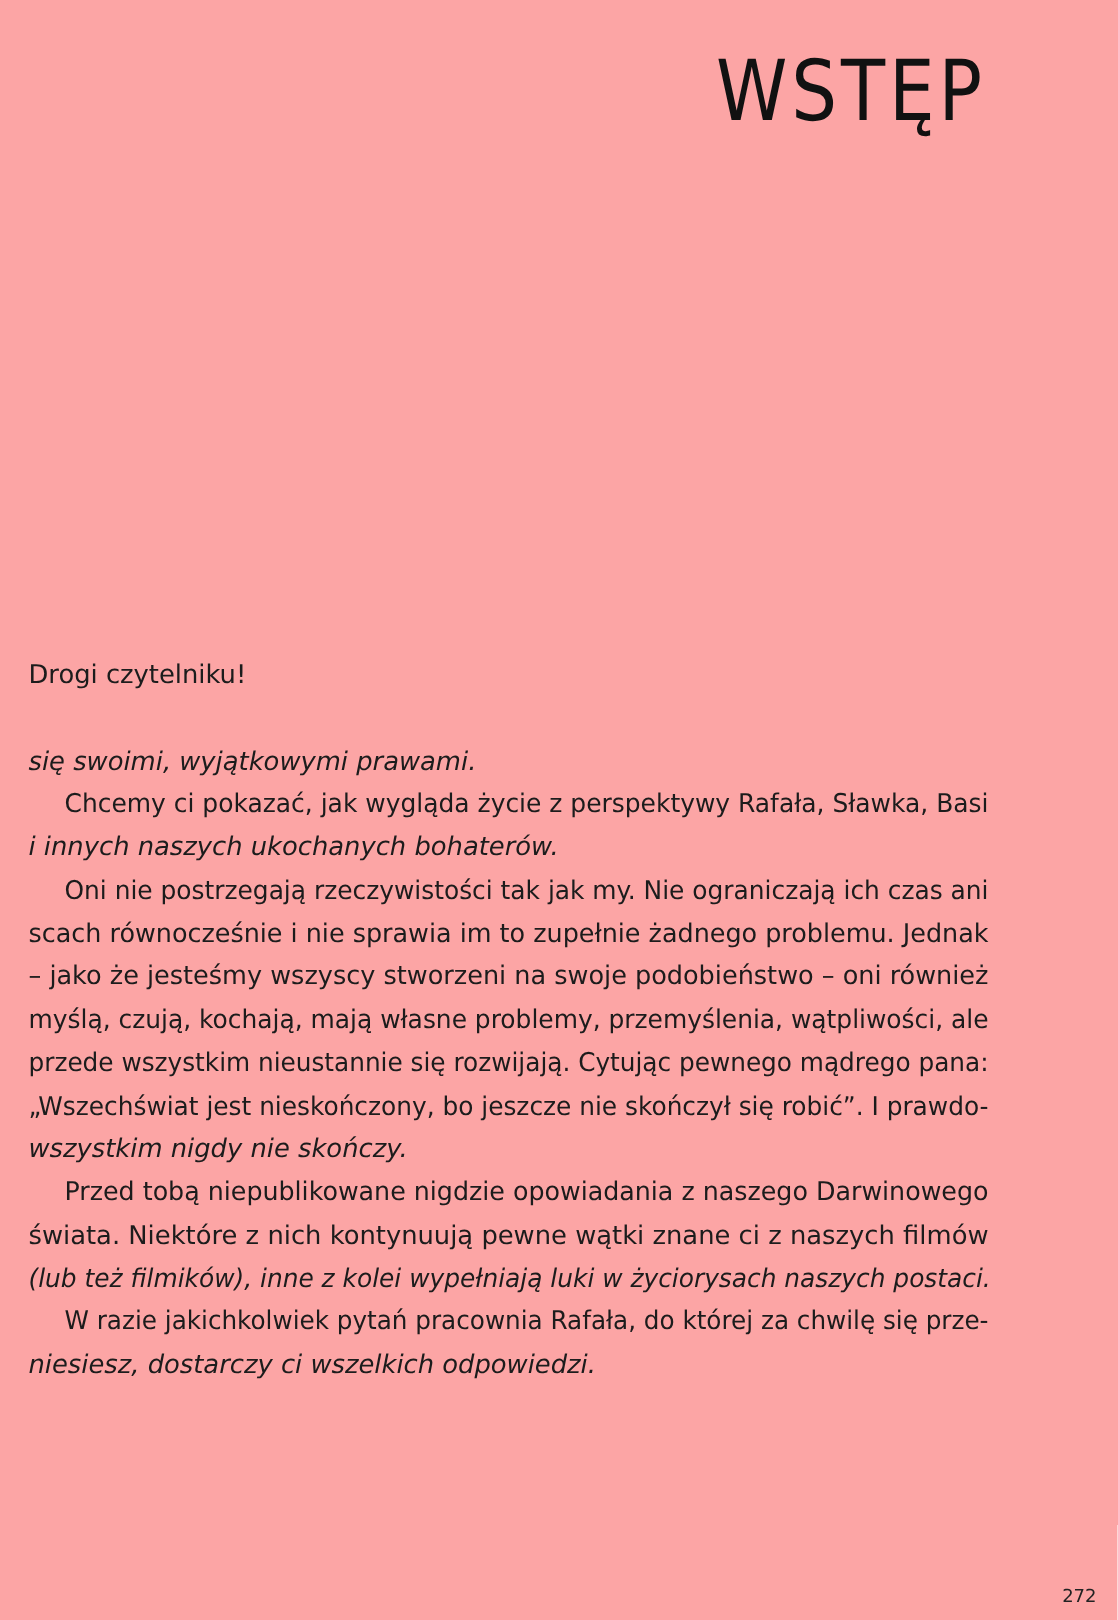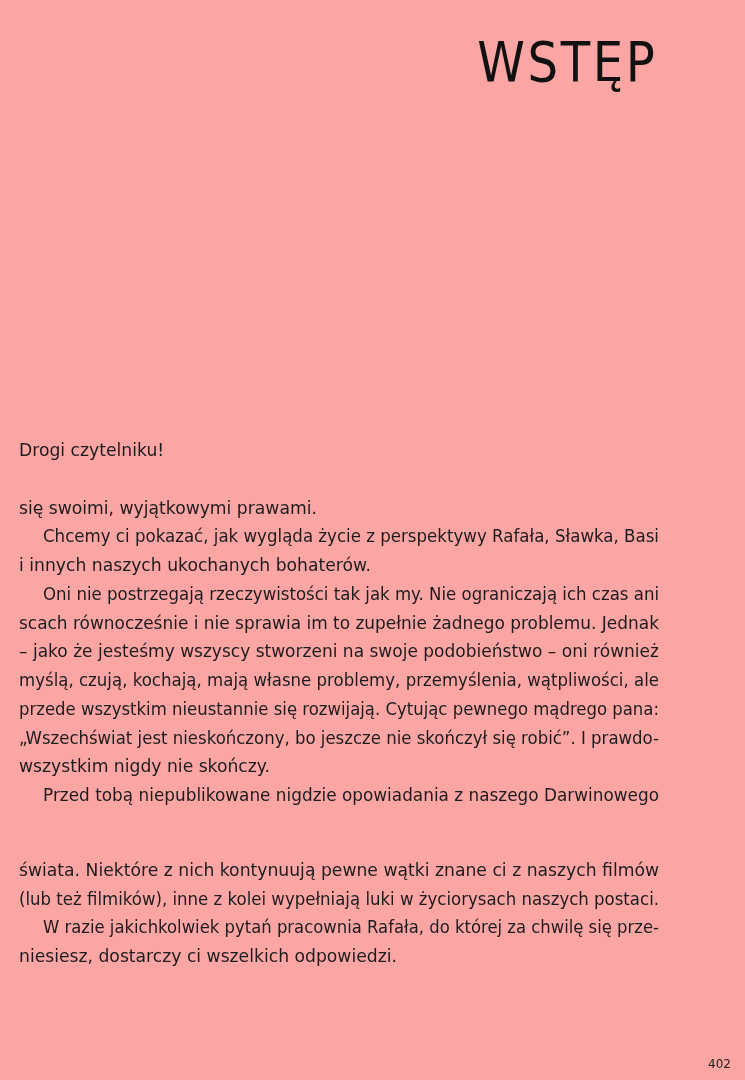--- a/index.html
+++ b/index.html
@@ -51,20 +51,21 @@
   .line {
     display: block;
     white-space: nowrap;
     text-align: justify;
     text-align-last: justify;
     overflow: visible;
   }
   .line.last {
     text-align: right;
     text-align-last: left;
+    font-style: italic;
   }
   .fit {
     display: inline-block;
     white-space: nowrap;
     transform-origin: left center;
   }
   .page-number {
     position: absolute;
     right: 14px;
     top: 1057px;
@@ -93,24 +94,24 @@
           <span class="line" style="padding-left: 24px;"><span class="fit" style="transform: scaleX(0.964761);">Oni nie postrzegają rzeczywistości tak jak my. Nie ograniczają ich czas ani</span></span>
           <span class="line"><span class="fit" style="transform: scaleX(0.986513);">scach równocześnie i nie sprawia im to zupełnie żadnego problemu. Jednak</span></span>
           <span class="line"><span class="fit" style="transform: scaleX(0.990401);">– jako że jesteśmy wszyscy stworzeni na swoje podobieństwo – oni również</span></span>
           <span class="line"><span class="fit" style="transform: scaleX(0.965947);">myślą, czują, kochają, mają własne problemy, przemyślenia, wątpliwości, ale</span></span>
           <span class="line"><span class="fit" style="transform: scaleX(0.960083);">przede wszystkim nieustannie się rozwijają. Cytując pewnego mądrego pana:</span></span>
           <span class="line"><span class="fit" style="transform: scaleX(0.962791);">„Wszechświat jest nieskończony, bo jeszcze nie skończył się robić”. I prawdo-</span></span>
           <span class="line last"><span class="fit">wszystkim nigdy nie skończy.</span></span>
         </div>
         <div>
           <span class="line" style="padding-left: 24px;"><span class="fit" style="transform: scaleX(0.981869);">Przed tobą niepublikowane nigdzie opowiadania z naszego Darwinowego</span></span>
-          <span class="line"><span class="fit" style="word-spacing: 0.0383523px; margin-top: 46px;">świata. Niektóre z nich kontynuują pewne wątki znane ci z naszych filmów</span></span>
+          <span class="line"><span class="fit" style="word-spacing: 0.0383523px;">świata. Niektóre z nich kontynuują pewne wątki znane ci z naszych filmów</span></span>
           <span class="line last"><span class="fit" style="transform: scaleX(0.964037);">(lub też filmików), inne z kolei wypełniają luki w życiorysach naszych postaci.</span></span>
         </div>
         <div>
           <span class="line" style="padding-left: 24px;"><span class="fit" style="transform: scaleX(0.9568);">W razie jakichkolwiek pytań pracownia Rafała, do której za chwilę się prze-</span></span>
           <span class="line last"><span class="fit">niesiesz, dostarczy ci wszelkich odpowiedzi.</span></span>
         </div>
       </div>
   </div>
 
-  <div class="page-number">402</div>
+  <div class="page-number">272</div>
 </div>
 
 </body></html>

